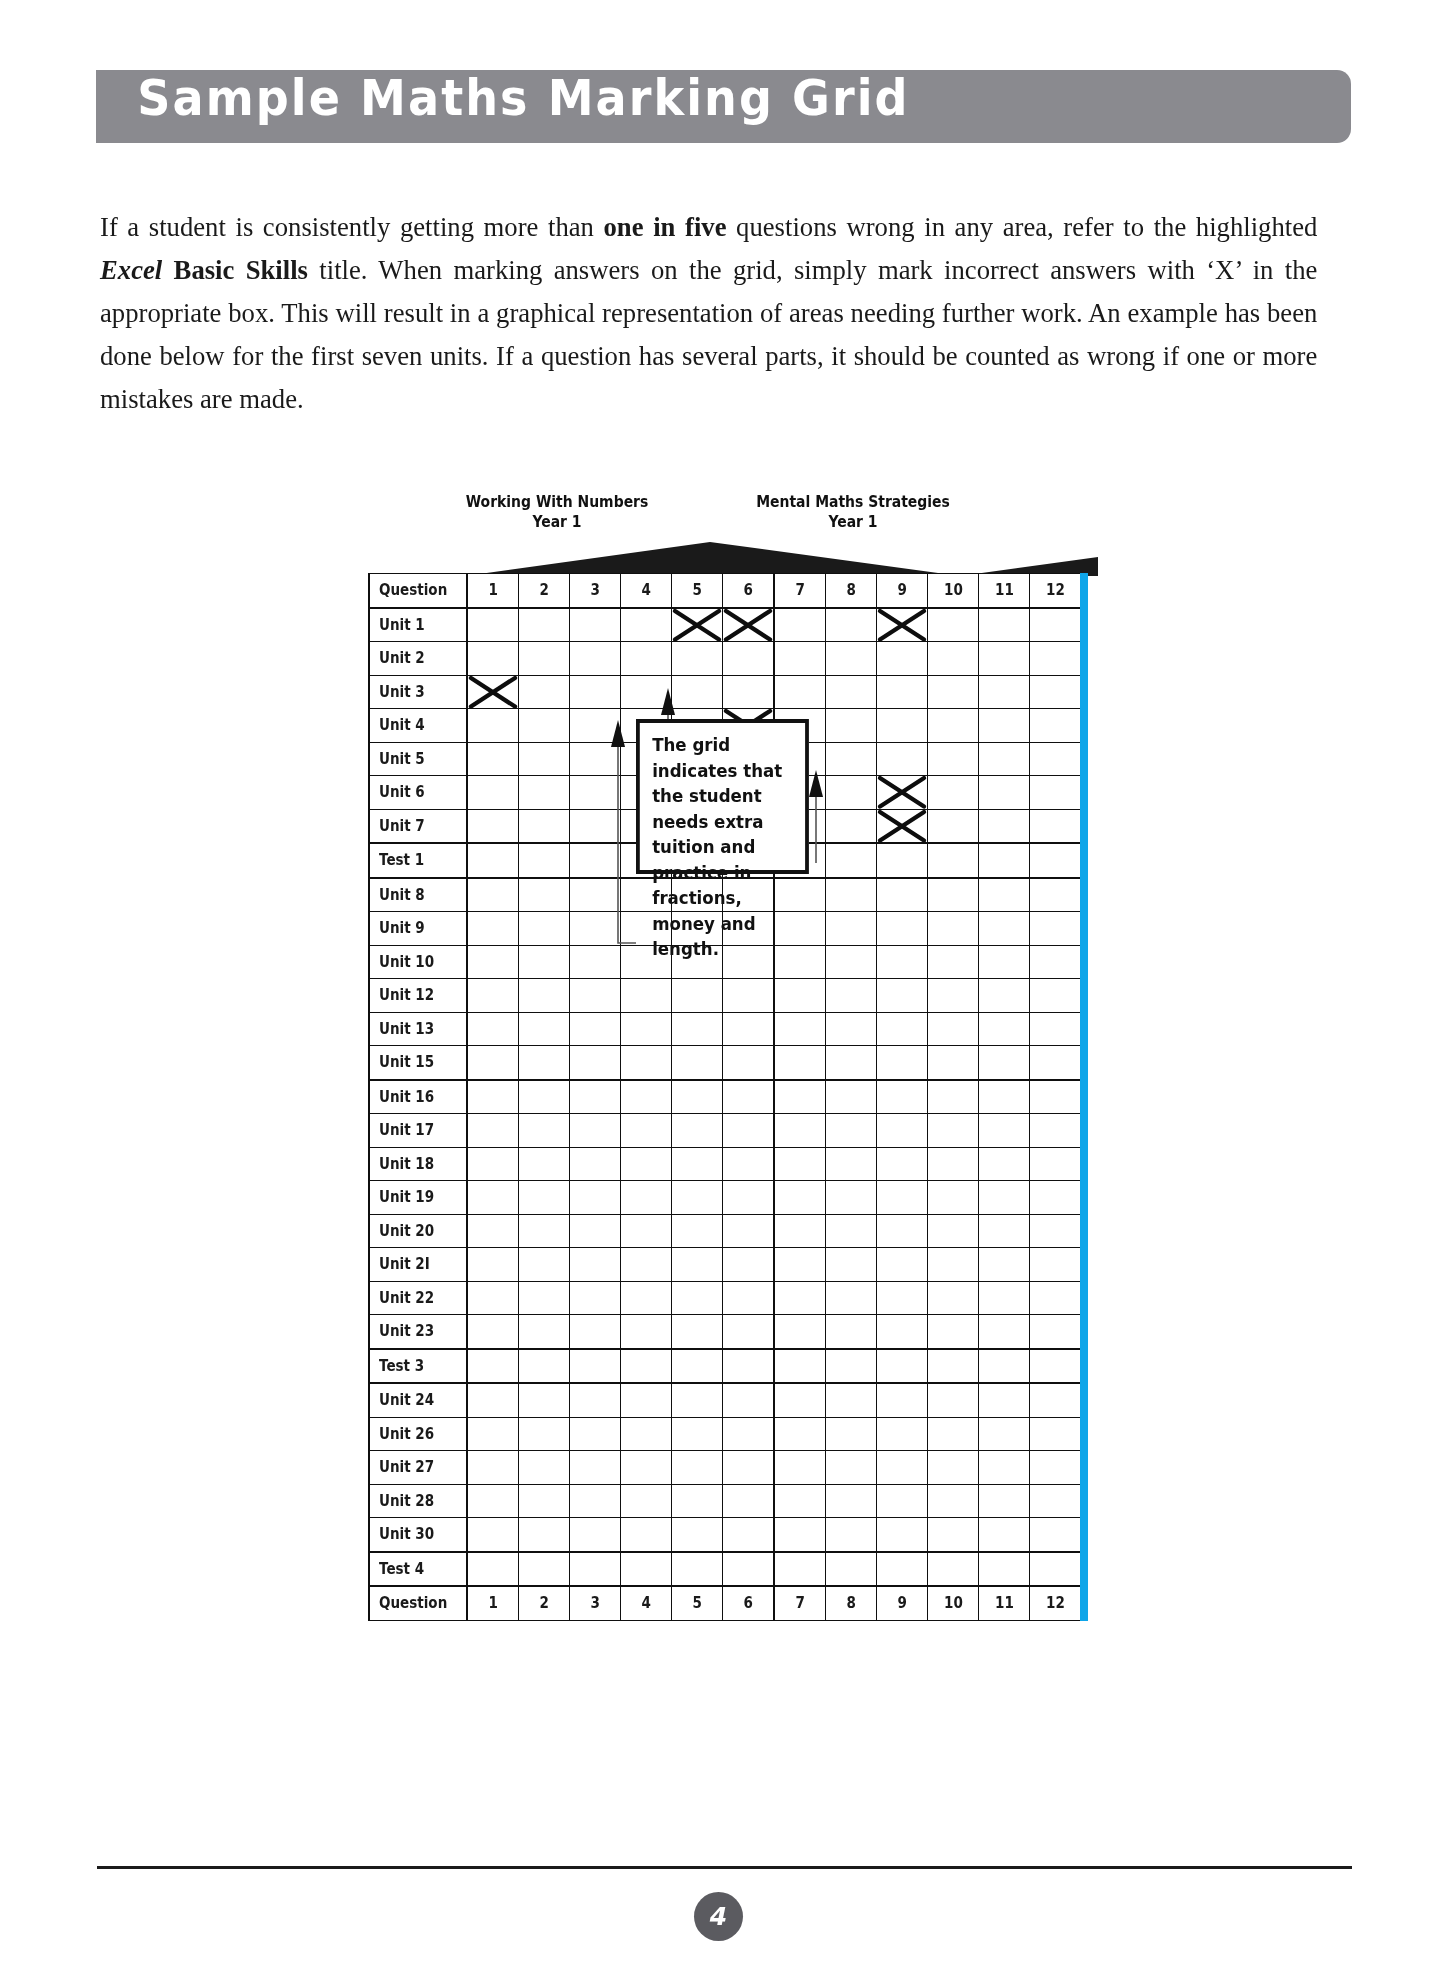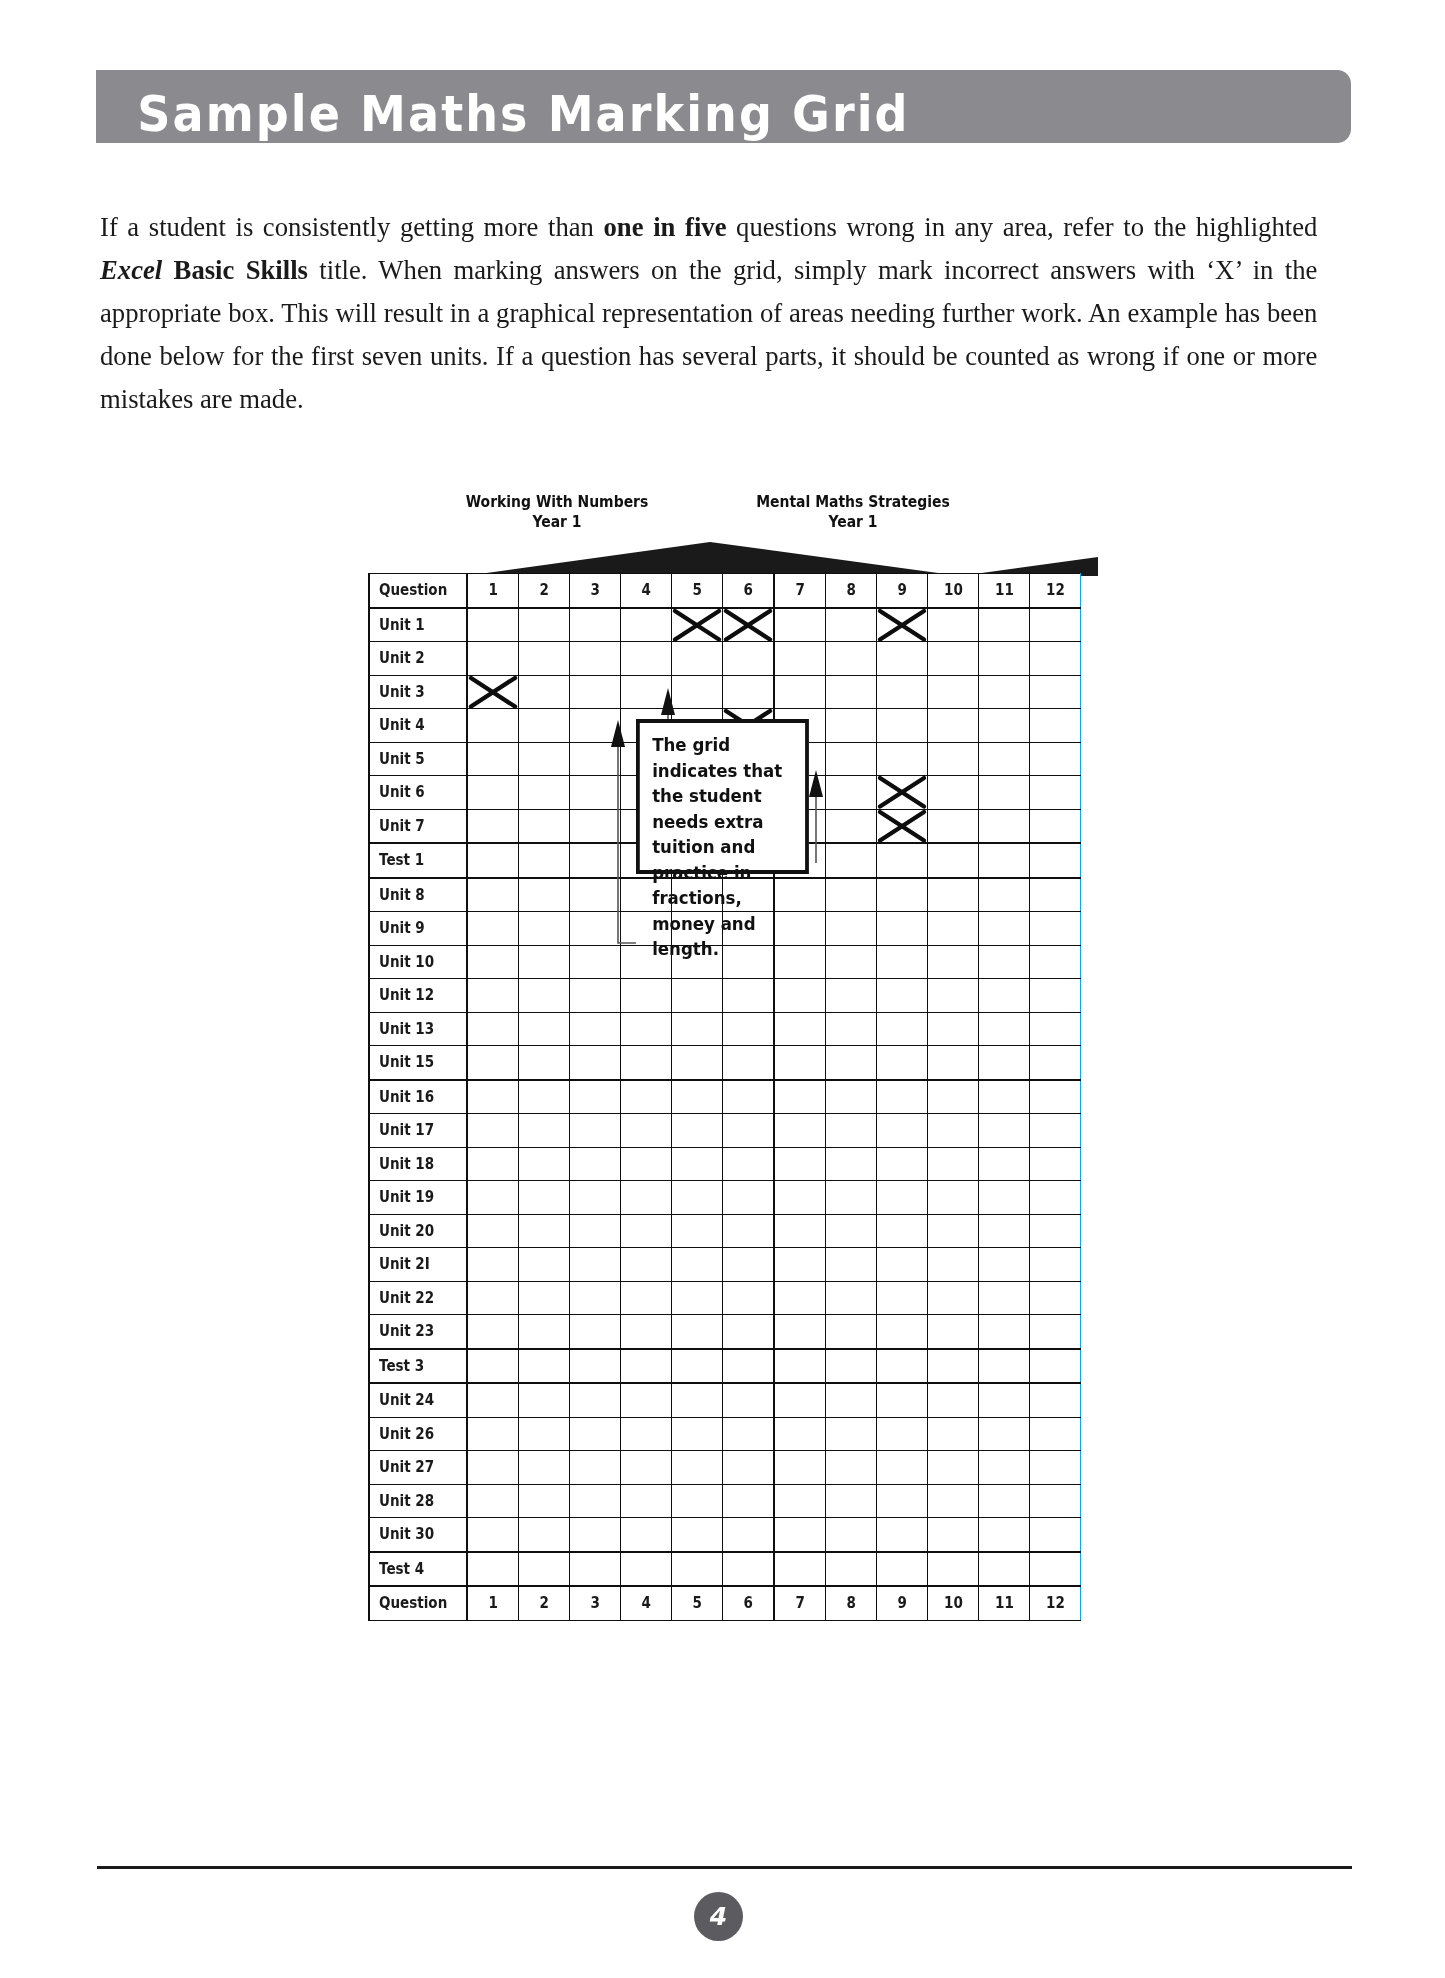--- a/index.html
+++ b/index.html
@@ -19,21 +19,21 @@
   #header-banner {
     position: absolute;
     left: 96px;
     top: 70px;
     width: 1255px;
     height: 73px;
     background: #8a8a8f;
     border-top-right-radius: 14px;
     border-bottom-right-radius: 14px;
     display: flex;
-    align-items: flex-end;
+    align-items: flex-start;
   }
   #header-title {
     color: #ffffff;
     font-family: "DejaVu Sans", sans-serif;
     font-weight: bold;
     font-size: 49px;
     letter-spacing: 2.2px;
     padding-left: 44px;
     white-space: nowrap;
     transform: scaleX(0.94);
@@ -125,21 +125,21 @@
   #marking-grid td.rowlabel span {
     display: inline-block;
     transform: scaleX(0.9);
     transform-origin: left center;
   }
   #marking-grid td.cell { width: 50px; }
   #marking-grid tr.qrow td { font-size: 15px; margin-left: 17px; }
   #marking-grid tr.qrow td.cell span { display: inline-block; transform: scaleX(0.9); }
   #marking-grid tr.thick-bottom td { border-bottom: 2px solid #0f0f0f; }
   #marking-grid tr.thick-top td { border-top: 2px solid #0f0f0f; }
-  #marking-grid td.cell:last-child { border-right: 1px solid #0ea5e9; }
+  #marking-grid td.cell:last-child { border-right: 8px solid #0ea5e9; }
   #marking-grid td.grp-end { border-right: 2px solid #0f0f0f; }
 
   
   .xmark {
     position: absolute;
     left: 0; top: 0; right: 0; bottom: 0;
     pointer-events: none;
   }
   .xmark svg { display: block; width: 100%; height: 100%; overflow: visible; }
 

